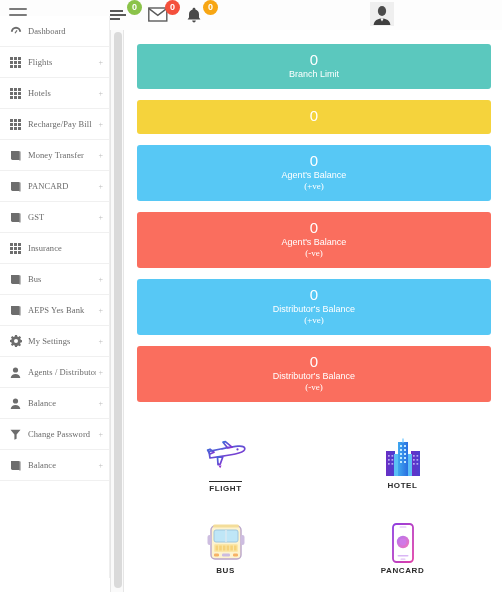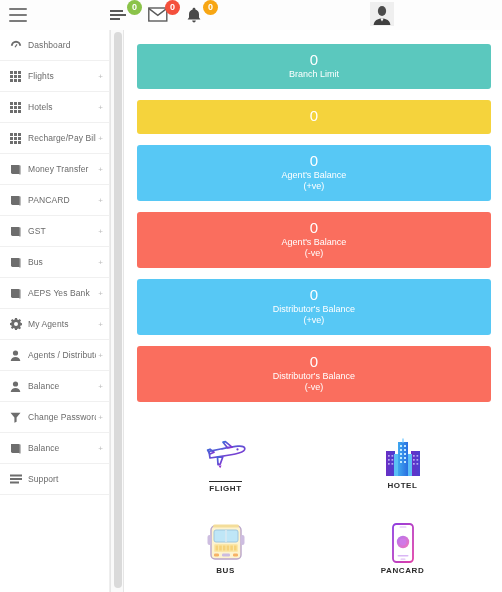--- a/index.html
+++ b/index.html
@@ -40,23 +40,24 @@
   .badge-orange { background: #F7A614; }
 
   .avatar {
     position: absolute; left: 370px; top: 2px;
     width: 24px; height: 24px; background: #efefef;
     display:flex; align-items:center; justify-content:center; cursor:pointer;
   }
 
   
   .sidebar {
-    position: absolute; top: 30px; left: 0; width: 110px; height: 562px;
+    position: absolute; top: 16px; left: 0; width: 110px; height: 562px;
     background: #ffffff; border-right: 1px solid #eeeeee;
     overflow: hidden;
+    font-family: Liberation Serif, serif;
   }
   .nav-item {
     height: 31px; display: flex; align-items: center;
     padding: 0 6px 0 9px; border-bottom: 1px solid #f0f0f0;
     cursor: pointer; position: relative;
   }
   .nav-ico {
     width: 13px; height: 13px; flex: 0 0 13px; margin-right: 6px;
     display: flex; align-items: center; justify-content: center;
     color: #6d6d6d;
@@ -82,21 +83,21 @@
     position: absolute; top: 30px; left: 126px; width: 376px; height: 562px;
     background: #ffffff; padding: 14px 11px 0 11px; overflow: hidden;
   }
   .stat-card {
     width: 354px; border-radius: 3px; color: #fff;
     text-align: center; margin-bottom: 11px;
     padding: 7px 0 9px 0; cursor: pointer;
   }
   .stat-value { font-size: 15px; line-height: 18px; font-weight: 400; }
   .stat-label { font-size: 9px; line-height: 11px; font-weight: 400; }
-  .stat-sub   { font-size: 9px; line-height: 11px; font-weight: 400; }
+  .stat-sub   { font-size: 9px; line-height: 11px; font-weight: 400; font-family: Liberation Serif, serif; }
 
   
   .services { margin-top: 18px; display: flex; flex-wrap: wrap; }
   .svc {
     width: 50%; height: 85px; display: flex; flex-direction: column;
     align-items: center; justify-content: center; cursor: pointer;
   }
   .svc-ico { height: 44px; display:flex; align-items:center; justify-content:center; }
   .svc-lbl {
     margin-top: 1px; font-size: 8px; font-weight: 700; color: #2b2b2b;
@@ -252,20 +253,39 @@
       <span class="nav-ico">
         <svg width="12" height="11" viewBox="0 0 12 11">
             <path d="M1 1h7.5a1.4 1.4 0 011.4 1.4V10H2.4A1.4 1.4 0 011 8.6z" fill="#6d6d6d"></path>
             <path d="M9.2 1.6h1.4v8.8H9.2z" fill="#8d8d8d"></path>
           </svg>
       </span>
       <span class="nav-lbl">GST</span>
       <span class="nav-caret">+</span>
     </div>
 
+    <div class="nav-item">
+      <span class="nav-ico">
+        <svg width="11" height="11" viewBox="0 0 11 11">
+            <g fill="#6d6d6d">
+              <rect x="0" y="0" width="3" height="3"></rect>
+              <rect x="4" y="0" width="3" height="3"></rect>
+              <rect x="8" y="0" width="3" height="3"></rect>
+              <rect x="0" y="4" width="3" height="3"></rect>
+              <rect x="4" y="4" width="3" height="3"></rect>
+              <rect x="8" y="4" width="3" height="3"></rect>
+              <rect x="0" y="8" width="3" height="3"></rect>
+              <rect x="4" y="8" width="3" height="3"></rect>
+              <rect x="8" y="8" width="3" height="3"></rect>
+            </g>
+          </svg>
+      </span>
+      <span class="nav-lbl">Insurance</span>
+      <span class="nav-caret"></span>
+    </div>
 
     <div class="nav-item">
       <span class="nav-ico">
         <svg width="12" height="11" viewBox="0 0 12 11">
             <path d="M1 1h7.5a1.4 1.4 0 011.4 1.4V10H2.4A1.4 1.4 0 011 8.6z" fill="#6d6d6d"></path>
             <path d="M9.2 1.6h1.4v8.8H9.2z" fill="#8d8d8d"></path>
           </svg>
       </span>
       <span class="nav-lbl">Bus</span>
       <span class="nav-caret">+</span>
@@ -282,21 +302,21 @@
       <span class="nav-caret">+</span>
     </div>
 
     <div class="nav-item">
       <span class="nav-ico">
         <svg width="12" height="12" viewBox="0 0 12 12">
             <path d="M5 0h2l.3 1.4 1.2.5L9.7 1l1.4 1.4-.9 1.2.5 1.2L12 5.2v2l-1.4.3-.5 1.2.9 1.2-1.4 1.4-1.2-.9-1.2.5L7 12H5l-.3-1.4-1.2-.5-1.2.9L.9 9.6l.9-1.2-.5-1.2L0 7V5l1.3-.3.5-1.2L.9 2.4 2.3 1l1.2.9 1.2-.5z" fill="#6d6d6d"></path>
             <circle cx="6" cy="6" r="2" fill="#fff"></circle>
           </svg>
       </span>
-      <span class="nav-lbl">My Agents</span>
+      <span class="nav-lbl">My Settings</span>
       <span class="nav-caret">+</span>
     </div>
 
     <div class="nav-item">
       <span class="nav-ico">
         <svg width="11" height="11" viewBox="0 0 11 11">
             <circle cx="5.5" cy="3" r="2.6" fill="#6d6d6d"></circle>
             <path d="M.7 11c.3-2.7 2.3-4.1 4.8-4.1s4.5 1.4 4.8 4.1z" fill="#6d6d6d"></path>
           </svg>
       </span>
@@ -330,33 +350,20 @@
         <svg width="12" height="11" viewBox="0 0 12 11">
             <path d="M1 1h7.5a1.4 1.4 0 011.4 1.4V10H2.4A1.4 1.4 0 011 8.6z" fill="#6d6d6d"></path>
             <path d="M9.2 1.6h1.4v8.8H9.2z" fill="#8d8d8d"></path>
           </svg>
       </span>
       <span class="nav-lbl">Balance</span>
       <span class="nav-caret">+</span>
     </div>
 
 
-    <div class="nav-item">
-      <span class="nav-ico">
-        <svg width="12" height="10" viewBox="0 0 12 10">
-            <g fill="#6d6d6d">
-              <rect x="0" y="0.5" width="12" height="2"></rect>
-              <rect x="0" y="4" width="12" height="2"></rect>
-              <rect x="0" y="7.5" width="9" height="2"></rect>
-            </g>
-          </svg>
-      </span>
-      <span class="nav-lbl">Support</span>
-      <span class="nav-caret"></span>
-    </div>
   </div>
 
   <div class="scroll-col">
     <div class="scroll-thumb"></div>
   </div>
 
   <div class="content">
 
     <div class="stat-card" style="background:#5BC8BE">
       <div class="stat-value">0</div>

